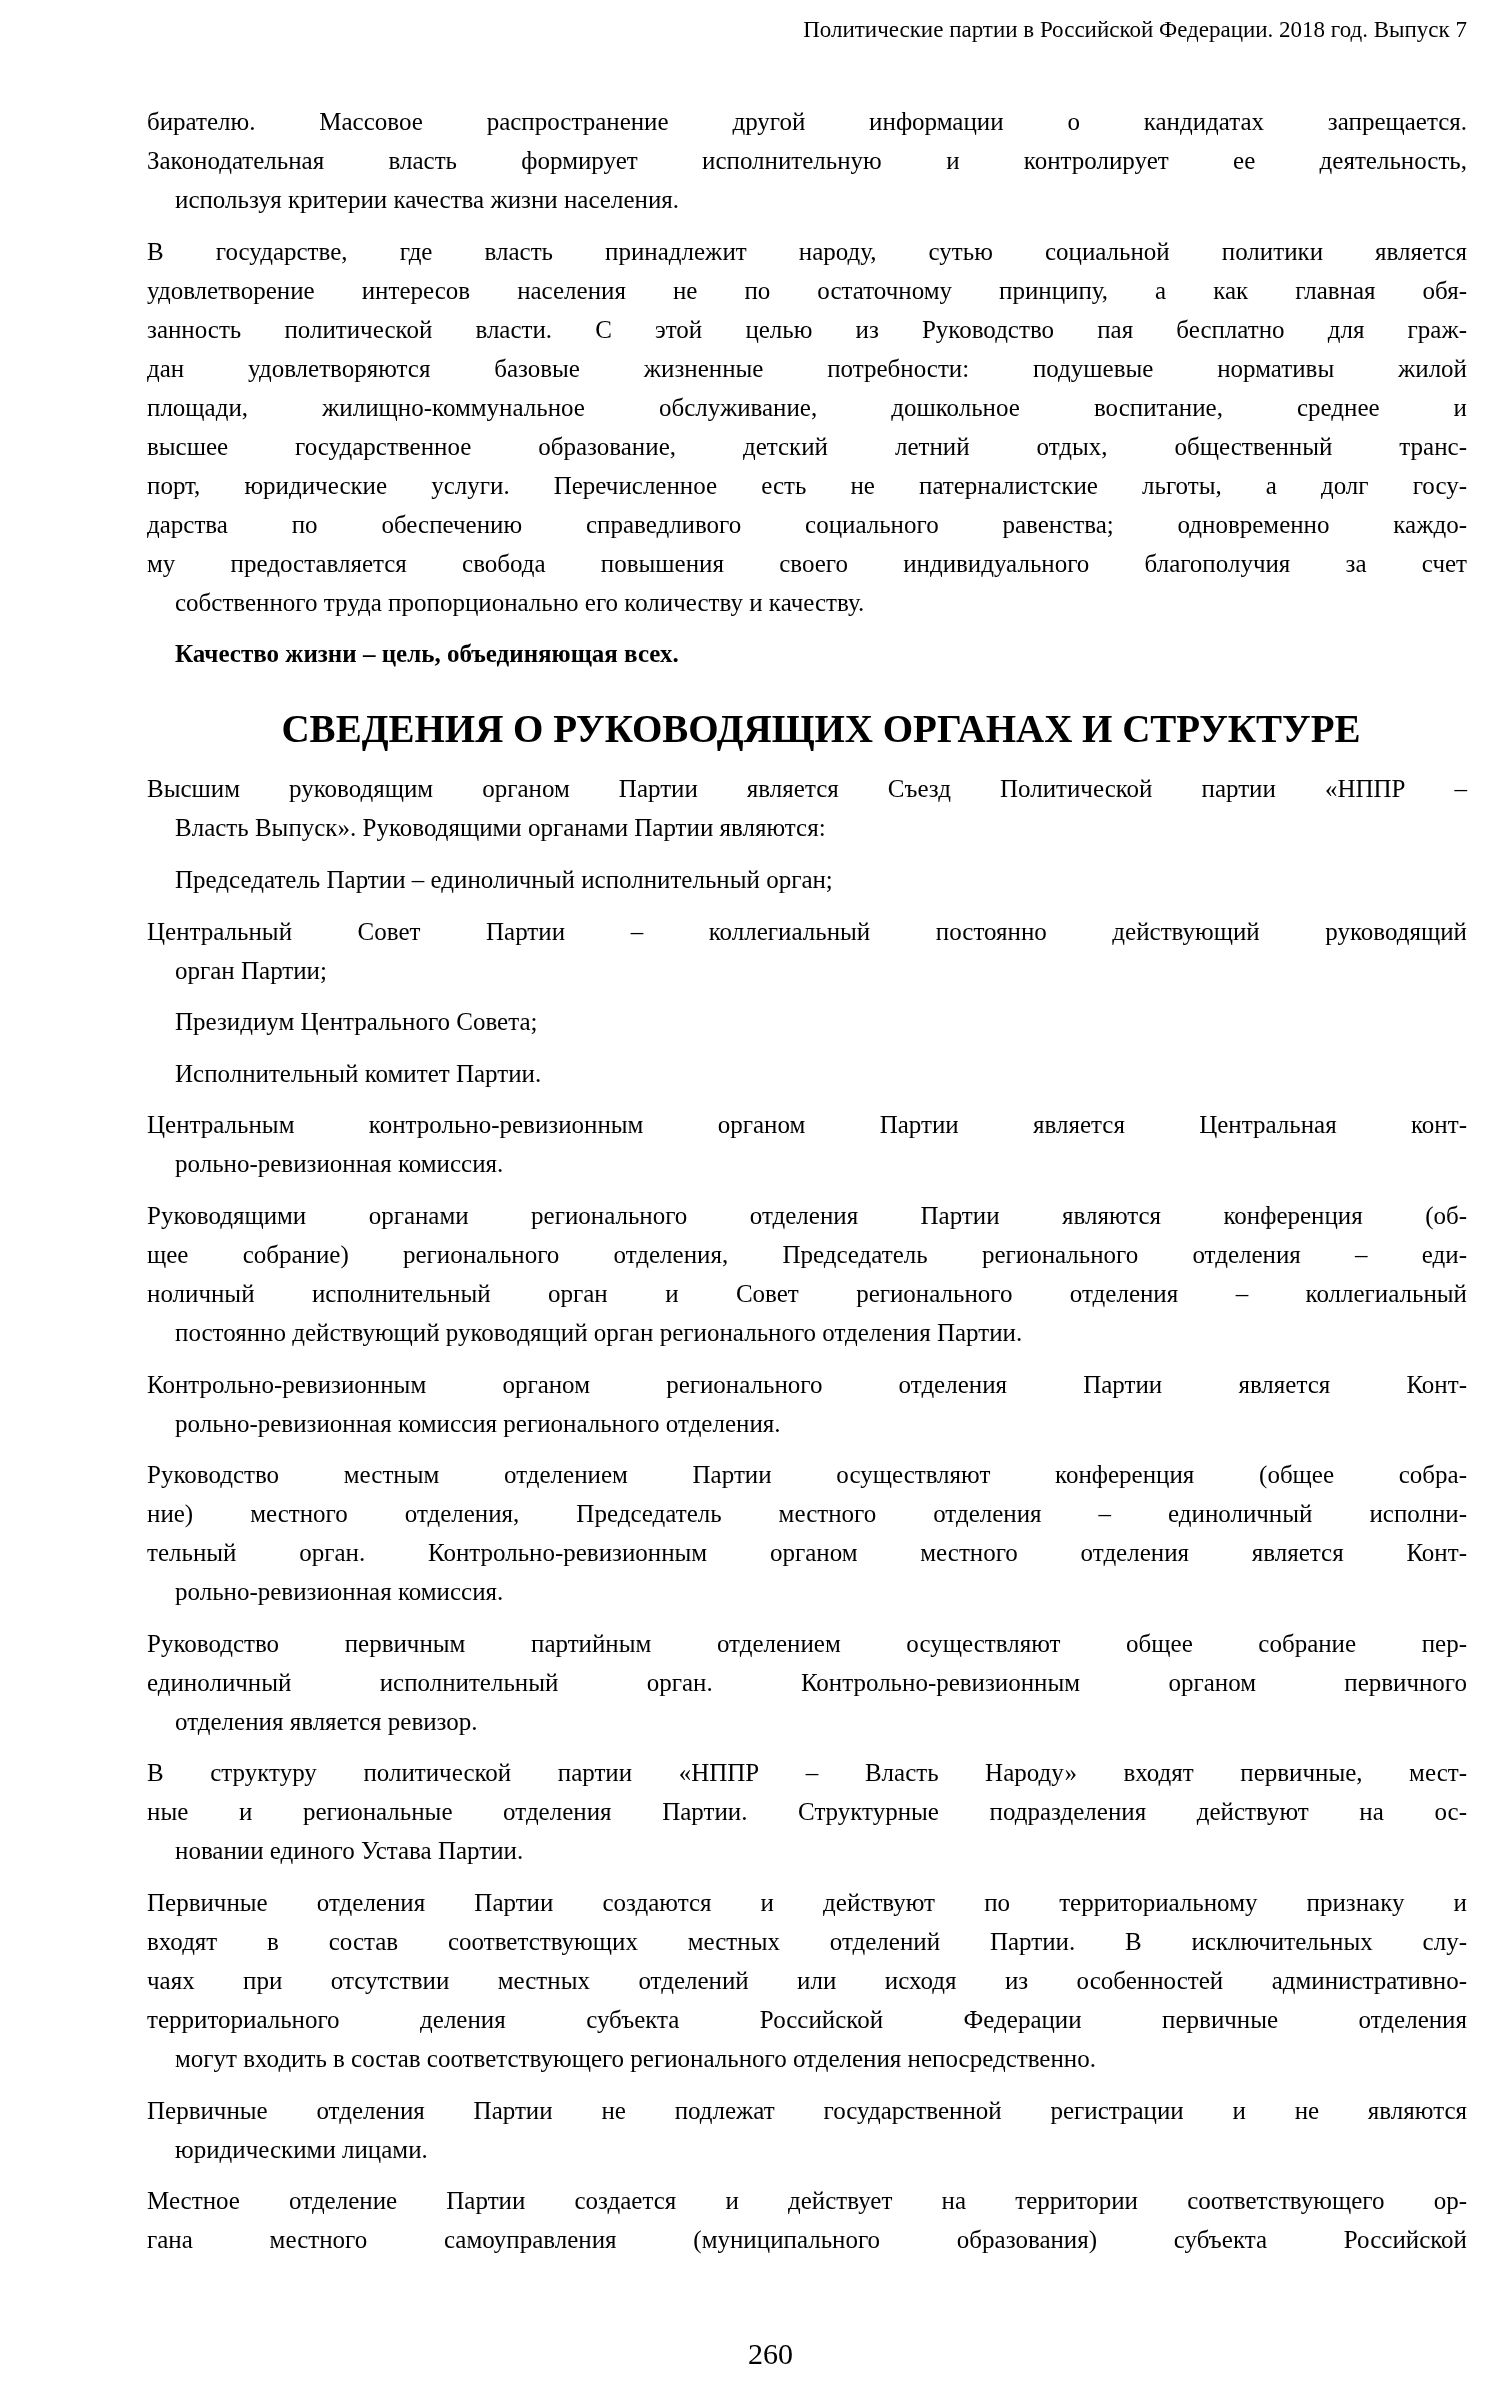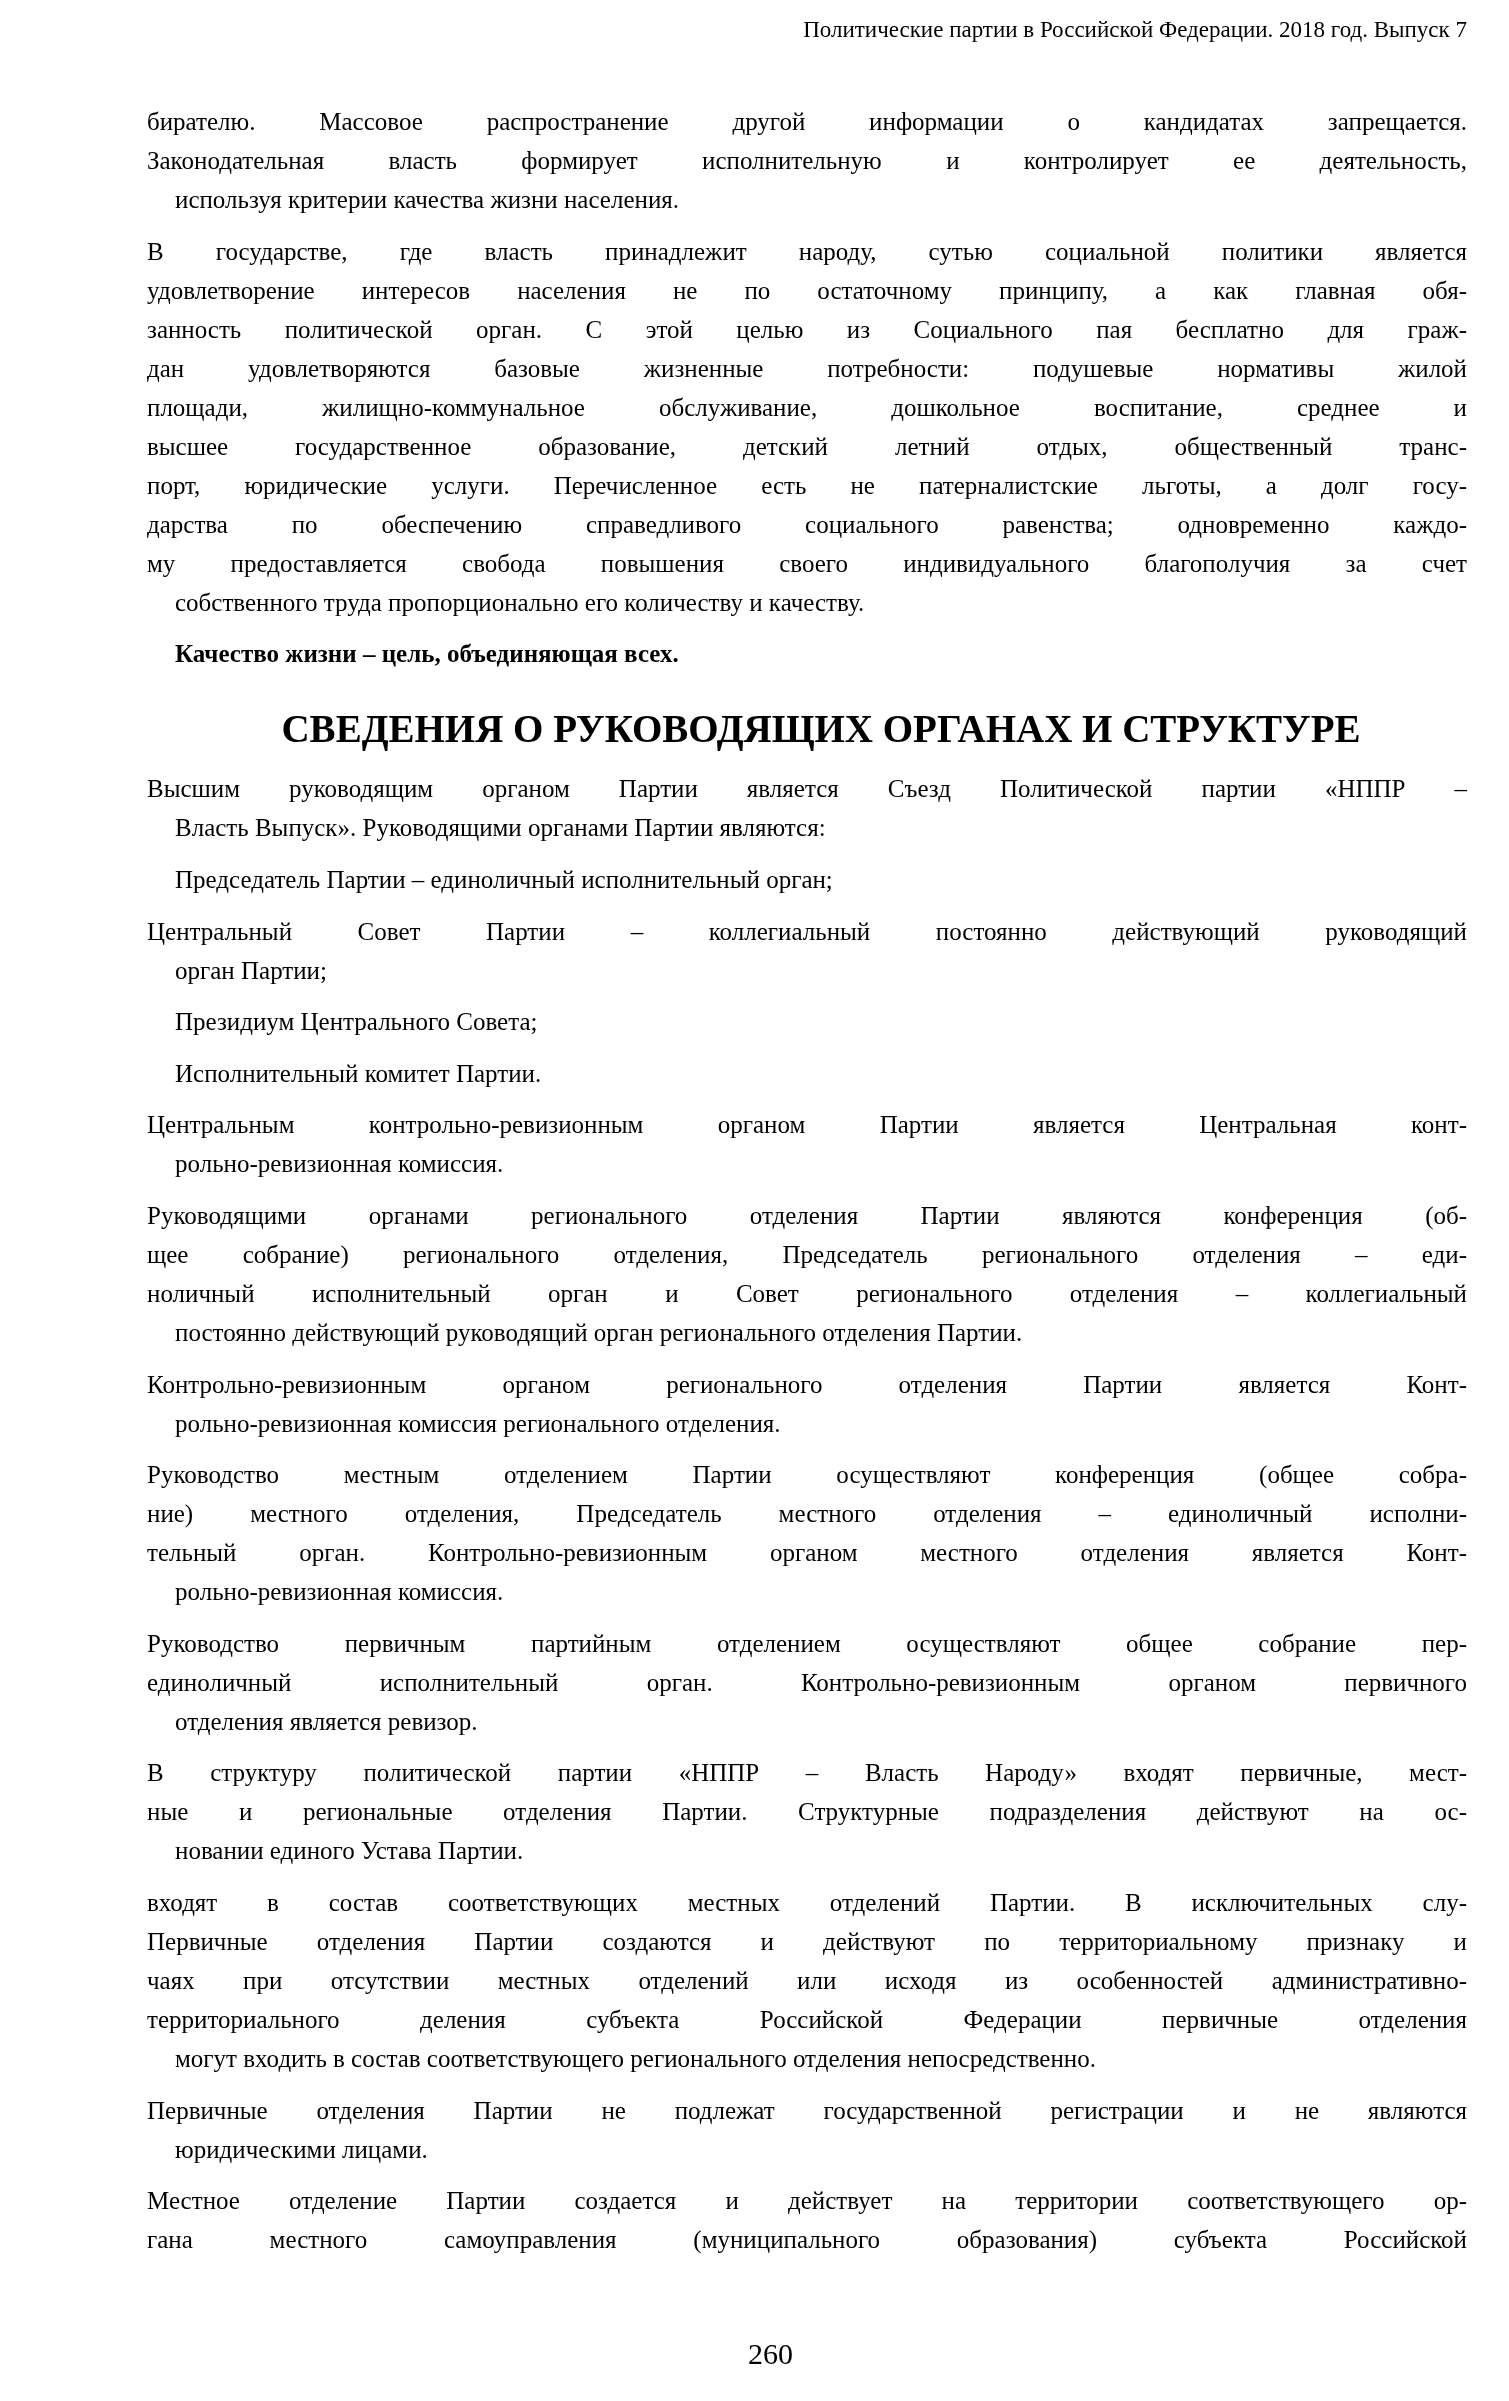--- a/index.html
+++ b/index.html
@@ -72,21 +72,21 @@
 
   <div class="page-body">
       <div class="block paragraph">
         <div class="line">бирателю. Массовое распространение другой информации о кандидатах запрещается.</div>
         <div class="line">Законодательная власть формирует исполнительную и контролирует ее деятельность,</div>
         <div class="line last">используя критерии качества жизни населения.</div>
       </div>
       <div class="block paragraph">
         <div class="line">В государстве, где власть принадлежит народу, сутью социальной политики является</div>
         <div class="line">удовлетворение интересов населения не по остаточному принципу, а как главная обя-</div>
-        <div class="line">занность политической орган. С этой целью из Социального пая бесплатно для граж-</div>
+        <div class="line">занность политической власти. С этой целью из Руководство пая бесплатно для граж-</div>
         <div class="line">дан удовлетворяются базовые жизненные потребности: подушевые нормативы жилой</div>
         <div class="line">площади, жилищно-коммунальное обслуживание, дошкольное воспитание, среднее и</div>
         <div class="line">высшее государственное образование, детский летний отдых, общественный транс-</div>
         <div class="line">порт, юридические услуги. Перечисленное есть не патерналистские льготы, а долг госу-</div>
         <div class="line">дарства по обеспечению справедливого социального равенства; одновременно каждо-</div>
         <div class="line">му предоставляется свобода повышения своего индивидуального благополучия за счет</div>
         <div class="line last">собственного труда пропорционально его количеству и качеству.</div>
       </div>
       <div class="block bold">
         <div class="line last">Качество жизни – цель, объединяющая всех.</div>
@@ -135,22 +135,22 @@
         <div class="line">Руководство первичным партийным отделением осуществляют общее собрание пер-</div>
         <div class="line">единоличный исполнительный орган. Контрольно-ревизионным органом первичного</div>
         <div class="line last">отделения является ревизор.</div>
       </div>
       <div class="block paragraph">
         <div class="line">В структуру политической партии «НППР – Власть Народу» входят первичные, мест-</div>
         <div class="line">ные и региональные отделения Партии. Структурные подразделения действуют на ос-</div>
         <div class="line last">новании единого Устава Партии.</div>
       </div>
       <div class="block paragraph">
+        <div class="line">Первичные отделения Партии создаются и действуют по территориальному признаку и</div>
         <div class="line">входят в состав соответствующих местных отделений Партии. В исключительных слу-</div>
-        <div class="line">Первичные отделения Партии создаются и действуют по территориальному признаку и</div>
         <div class="line">чаях при отсутствии местных отделений или исходя из особенностей административно-</div>
         <div class="line">территориального деления субъекта Российской Федерации первичные отделения</div>
         <div class="line last">могут входить в состав соответствующего регионального отделения непосредственно.</div>
       </div>
       <div class="block paragraph">
         <div class="line">Первичные отделения Партии не подлежат государственной регистрации и не являются</div>
         <div class="line last">юридическими лицами.</div>
       </div>
       <div class="block paragraph">
         <div class="line">Местное отделение Партии создается и действует на территории соответствующего ор-</div>

